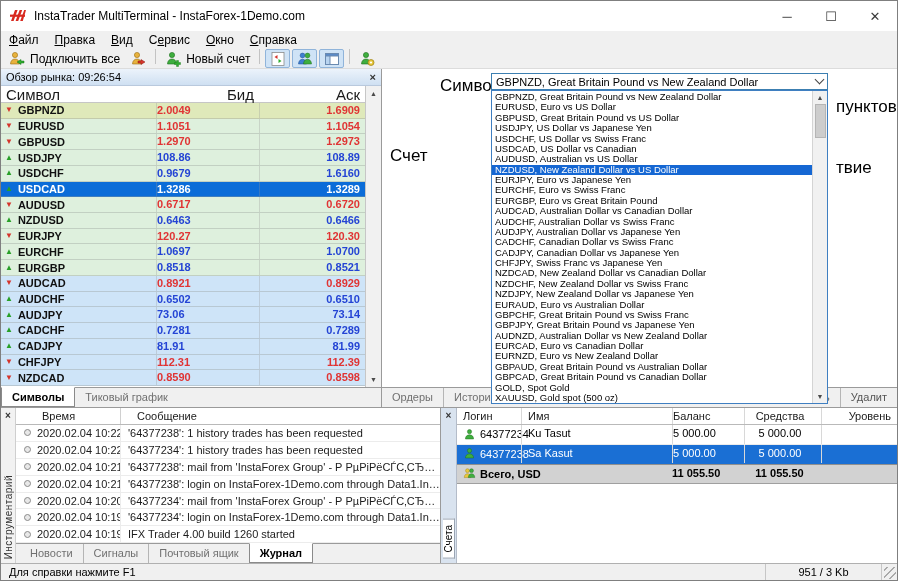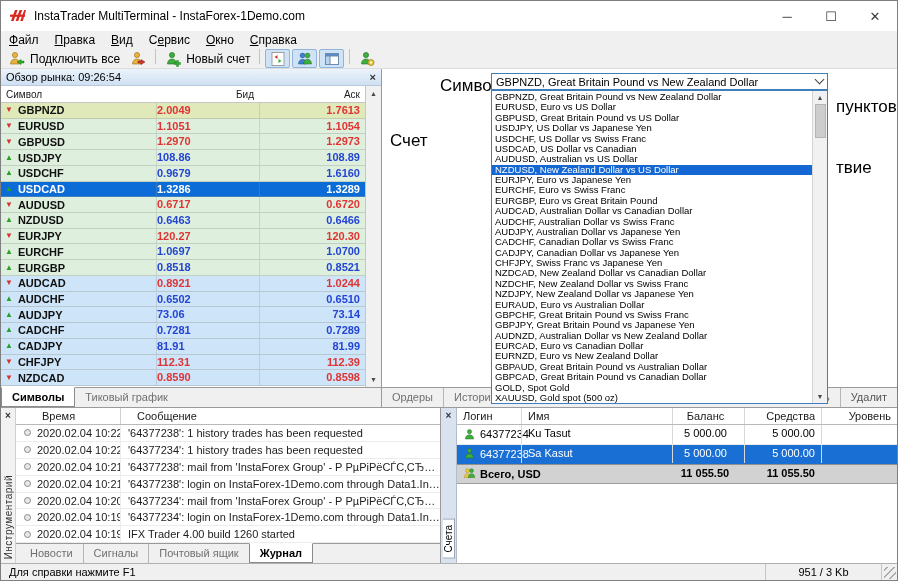--- a/index.html
+++ b/index.html
@@ -26,21 +26,21 @@
 
   
   .main{flex:0 0 339px;display:flex;min-height:0;border-bottom:1px solid #9a9a9a}
 
   
   .mw-panel{width:381px;border-right:1px solid #9a9a9a;display:flex;flex-direction:column;background:#fff}
   .mw-header{height:17px;background:linear-gradient(#ecf3fb,#cfe0f2);display:flex;align-items:center;padding:0 5px;font-size:11px;border-bottom:1px solid #b9c9dd;flex:0 0 17px}
   .mw-header .xbtn{margin-left:auto;font-weight:bold;font-size:11px;color:#333;line-height:10px}
   .mw-mid{flex:1;display:flex;min-height:0}
   .mw-left{flex:1;display:flex;flex-direction:column}
-  .mw-cols{height:17px;display:flex;align-items:center;font-size:10px;border-bottom:1px solid #c6c6c6;background:#fff;flex:0 0 17px;color:#1a1a1a}
+  .mw-cols{height:17px;display:flex;align-items:center;font-size:15px;border-bottom:1px solid #c6c6c6;background:#fff;flex:0 0 17px;color:#1a1a1a}
   .c-sym{width:155px;padding-left:5px}
   .c-bid{width:103px;text-align:right;padding-right:5px}
   .c-ask{flex:1;text-align:right;padding-right:5px}
   .mw-scroll{width:16px;border-left:1px solid #c6c6c6;background:#f1f1f1;display:flex;flex-direction:column;align-items:center;justify-content:space-between;font-size:7px;color:#4a4a4a;padding:4px 0}
   .mw-row{height:15.72px;display:flex;align-items:center;font-size:11px;font-weight:bold;border-bottom:1px solid rgba(150,155,150,.38)}
   .m-sym{width:155px;display:flex;align-items:center;gap:5px;padding-left:4px;color:#111}
   .m-bid{width:103px;text-align:left;padding-right:5px;border-left:1px solid rgba(150,150,150,.30);align-self:stretch;line-height:15px}
   .m-ask{flex:1;text-align:right;padding-right:5px;border-left:1px solid rgba(150,150,150,.30);align-self:stretch;line-height:15px}
   .bg-olive{background:#dfe9ba}.bg-green{background:#def0dd}.bg-blue{background:#cee4f8}
   .t-red{color:#e03434}.t-blue{color:#2444d4}
@@ -89,22 +89,22 @@
 
   
   .accounts-panel{flex:1;display:flex;min-width:0}
   .acc-gutter{width:16px;background:#d9e3ef;border-right:1px solid #b4bcc9;display:flex;flex-direction:column;align-items:center;flex:0 0 16px}
   .acc-gutter .xbtn{font-size:10px;font-weight:bold;color:#333;padding-top:2px}
   .side-tab{writing-mode:vertical-rl;transform:rotate(180deg);font-size:10px;color:#000;background:#fff;border:1px solid #9aa4b2;border-right:none;padding:5px 0;margin-top:auto;margin-bottom:4px}
   .acc-content{flex:1;display:flex;flex-direction:column;background:#fff;min-width:0}
   .ah{display:flex;align-items:center;height:17px;font-size:11px;border-bottom:1px solid #b9b9b9;color:#1a1a1a;flex:0 0 17px}
   .a-login{width:64px;padding-left:6px}
   .a-name{width:151px;padding-left:6px;border-left:1px solid #d8d8d8;align-self:stretch;line-height:16px}
-  .a-bal{width:72px;text-align:center;padding-right:6px;border-left:1px solid #d8d8d8;align-self:stretch;line-height:16px}
-  .a-eq{width:77px;text-align:right;padding-right:6px;border-left:1px solid #d8d8d8;align-self:stretch;line-height:16px}
+  .a-bal{width:72px;text-align:left;padding-right:6px;border-left:1px solid #d8d8d8;align-self:stretch;line-height:16px}
+  .a-eq{width:77px;text-align:center;padding-right:6px;border-left:1px solid #d8d8d8;align-self:stretch;line-height:16px}
   .a-lvl{flex:1;text-align:right;padding-right:6px;border-left:1px solid #d8d8d8;align-self:stretch;line-height:16px}
   .acc-row{display:flex;align-items:center;height:19.5px;font-size:11px;border-bottom:1px solid #ececec}
   .acc-row .a-login{display:flex;align-items:center;gap:4px}
   .acc-row.sel{background:#1a6fd4;color:#fff;border-bottom-color:#1a6fd4}
   .acc-total{display:flex;align-items:center;height:19.5px;font-size:11px;font-weight:bold;background:#d2d2d2;border-top:1px solid #8f8f8f;border-bottom:1px solid #9f9f9f}
   .acc-total .a-name{border-left:none}
   .pico{width:13px;height:13px;flex:0 0 13px}
 
   
   .statusbar{flex:1;background:#f0f0f0;border-top:1px solid #b0b0b0;display:flex;align-items:center;font-size:11px;position:relative}
@@ -213,21 +213,21 @@
             <span class="c-bid">Бид</span>
             <span class="c-ask">Аск</span>
           </div>
           <div>
   <div class="mw-row bg-olive">
     <span class="m-sym">
       <span class="arr down">▼</span>
       <span>GBPNZD</span>
     </span>
     <span class="m-bid t-red">2.0049</span>
-    <span class="m-ask t-red">1.7613</span>
+    <span class="m-ask t-red">1.6909</span>
   </div>
   <div class="mw-row bg-green">
     <span class="m-sym">
       <span class="arr down">▼</span>
       <span>EURUSD</span>
     </span>
     <span class="m-bid t-red">1.1051</span>
     <span class="m-ask t-red">1.1054</span>
   </div>
   <div class="mw-row bg-green">
@@ -301,21 +301,21 @@
     </span>
     <span class="m-bid t-blue">0.8518</span>
     <span class="m-ask t-blue">0.8521</span>
   </div>
   <div class="mw-row bg-blue">
     <span class="m-sym">
       <span class="arr down">▼</span>
       <span>AUDCAD</span>
     </span>
     <span class="m-bid t-red">0.8921</span>
-    <span class="m-ask t-red">1.0244</span>
+    <span class="m-ask t-red">0.8929</span>
   </div>
   <div class="mw-row bg-blue">
     <span class="m-sym">
       <span class="arr up">▲</span>
       <span>AUDCHF</span>
     </span>
     <span class="m-bid t-blue">0.6502</span>
     <span class="m-ask t-blue">0.6510</span>
   </div>
   <div class="mw-row bg-blue">
@@ -373,21 +373,21 @@
 
     <div class="right-panel">
       <span class="lbl" style="left:58px;top:7px">Символ:</span>
       <div class="combo">
         <span>GBPNZD,  Great Britain Pound vs New Zealand Dollar</span>
         <span class="chev">
             <span class="chev-glyph"></span>
           </span>
       </div>
       <span class="lbl" style="left:454px;top:28px">пунктов</span>
-      <span class="lbl" style="left:8px;top:62px">Счет</span>
+      <span class="lbl" style="left:8px;top:77px">Счет</span>
       <span class="lbl" style="left:454px;top:89px">твие</span>
 
       <div class="dropdown">
         <div class="dd-list">
             <div class="dd-item">GBPNZD,  Great Britain Pound vs New Zealand Dollar</div>
             <div class="dd-item">EURUSD,  Euro vs US Dollar</div>
             <div class="dd-item">GBPUSD,  Great Britain Pound vs US Dollar</div>
             <div class="dd-item">USDJPY,  US Dollar vs Japanese Yen</div>
             <div class="dd-item">USDCHF,  US Dollar vs Swiss Franc</div>
             <div class="dd-item">USDCAD,  US Dollar vs Canadian</div>

